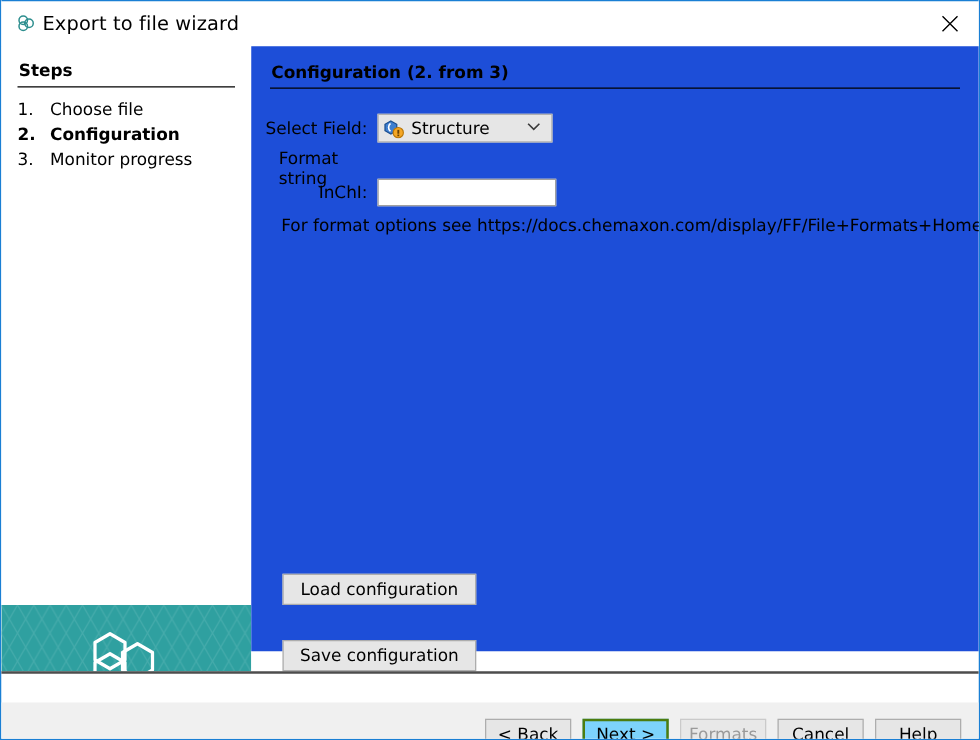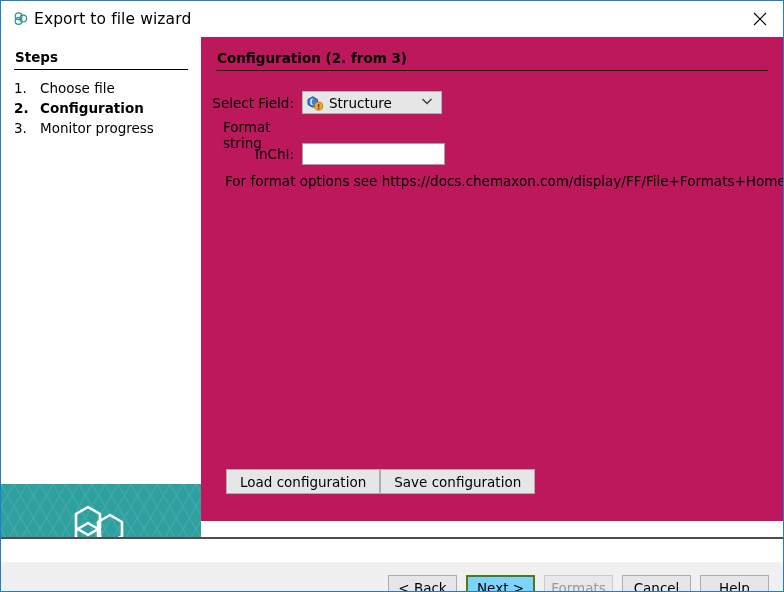--- a/index.html
+++ b/index.html
@@ -108,21 +108,21 @@
     position: absolute;
     left: 50%; top: 50%;
     transform: translate(-50%, -50%);
   }
 
   
   .content-panel {
     position: absolute;
     left: 200px; top: 37px;
     width: 582px; height: 484px;
-    background: #be185d;
+    background: #1d4ed8;
   }
   .content-header {
     position: absolute;
     left: 16px; top: 13px;
     font-size: 13.5px;
     font-weight: bold;
     color: #000;
   }
   .content-rule {
     position: absolute;
@@ -179,23 +179,24 @@
     position: absolute;
     left: 24px; top: 136px;
     font-size: 13.5px;
     color: #000;
     white-space: nowrap;
   }
 
   
   .cfg-buttons {
     position: absolute;
-    left: 25px; top: 432px;
-    display: flex;
-    gap: 0;
+    left: 25px; top: 422px;
+    display: flex;
+    gap: 28px;
+    flex-direction: column;
   }
   .btn {
     background: #e6e6e6;
     border: 1px solid #adadad;
     font-family: "DejaVu Sans", "Liberation Sans", sans-serif;
     font-size: 13.5px;
     color: #000;
     height: 25px;
     padding: 0 13px;
     cursor: default;

